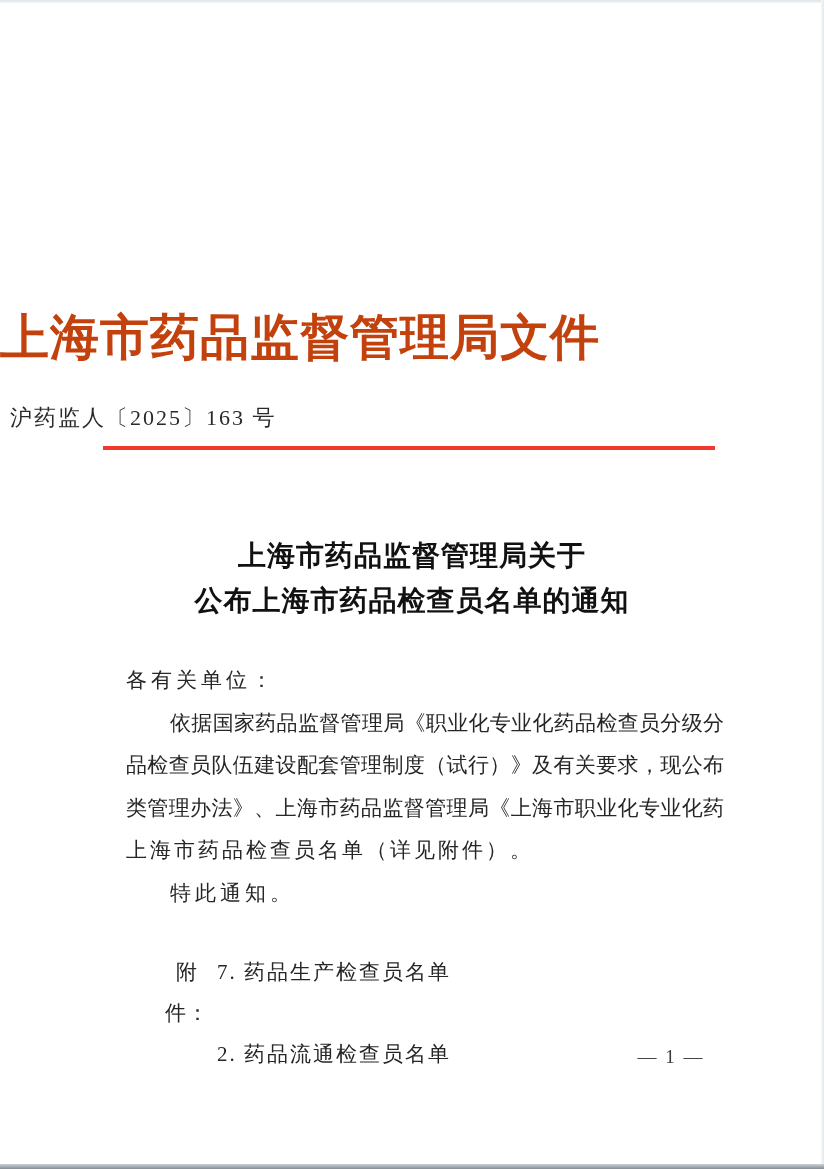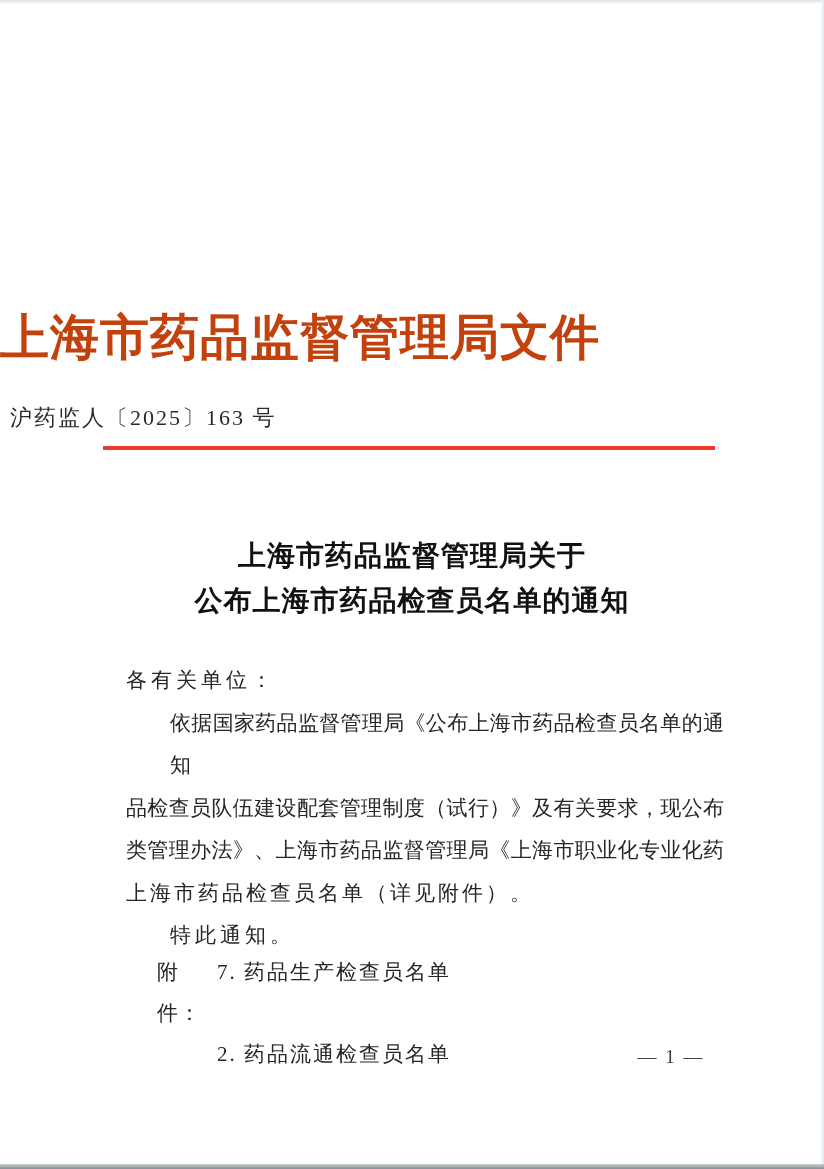--- a/index.html
+++ b/index.html
@@ -81,21 +81,21 @@
     white-space: nowrap;
   }
   .first-indent { padding-left: 44px; }
   .closing-indent { padding-left: 44px; }
   .attach-block {
     position: absolute; top: 952px; left: 157px;
     font-size: 21px;
     line-height: 41px;
     color: #262626;
   }
-  .attach-row { display: flex; }
+  .attach-row { display: flex; text-align: center; }
   .attach-label { width: 60px; letter-spacing: 1px; }
   .attach-spacer { width: 60px; }
   .attach-item { letter-spacing: 2px; white-space: nowrap; }
   .page-number {
     position: absolute; top: 1044px; left: 616px; width: 110px;
     text-align: center;
     font-size: 19px;
     letter-spacing: 2px;
     line-height: 26px;
     color: #3a3a3a;
@@ -117,21 +117,21 @@
 
   <div class="red-rule"></div>
 
   <div class="notice-title">
     <div>上海市药品监督管理局关于</div>
     <div>公布上海市药品检查员名单的通知</div>
   </div>
 
   <div class="body-block">
     <div class="line-plain">各有关单位：</div>
-    <div class="line-justify first-indent">依据国家药品监督管理局《公布上海市药品检查员名单的通知</div>
+    <div class="line-justify first-indent">依据国家药品监督管理局《职业化专业化药品检查员分级分</div>
     <div class="line-justify">品检查员队伍建设配套管理制度（试行）》及有关要求，现公布</div>
     <div class="line-justify">类管理办法》、上海市药品监督管理局《上海市职业化专业化药</div>
     <div class="line-last">上海市药品检查员名单（详见附件）。</div>
     <div class="line-plain closing-indent">特此通知。</div>
   </div>
 
   <div class="attach-block">
     <div class="attach-row">
       <div class="attach-label">附件：</div>
       <div class="attach-item">7. 药品生产检查员名单</div>

